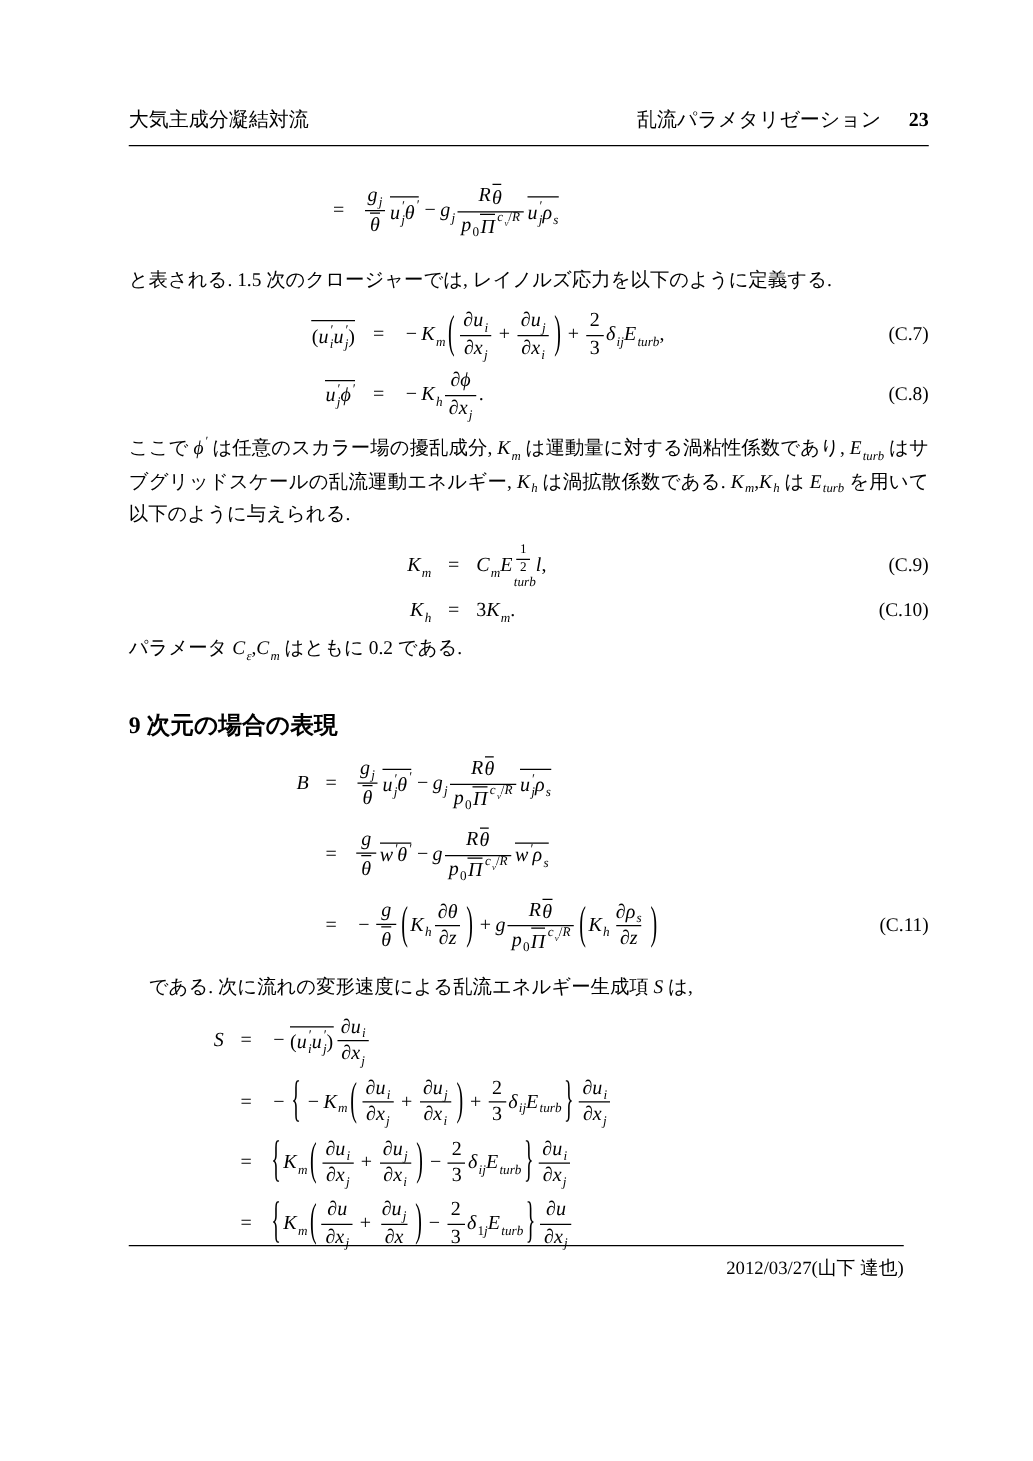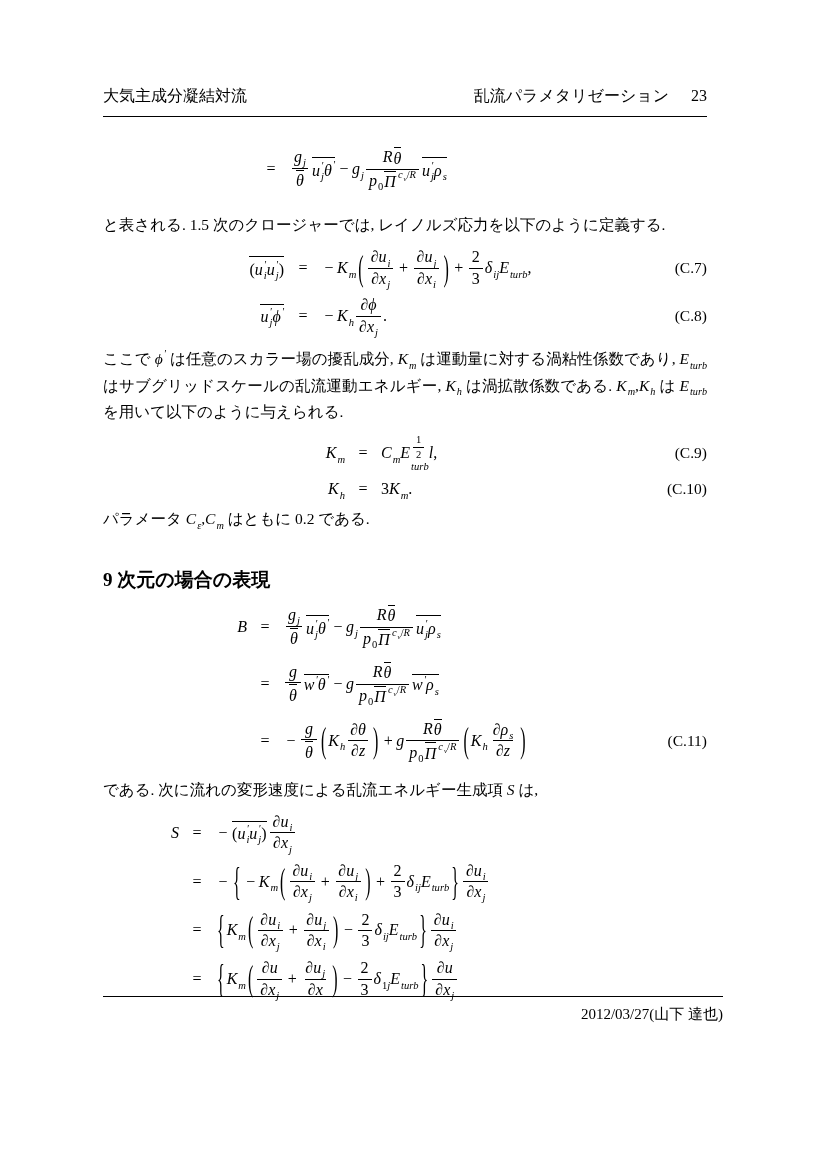--- a/index.html
+++ b/index.html
@@ -4,31 +4,31 @@
 <style>
   html,body{margin:0;padding:0;background:#ffffff;}
   .page{
     position:relative;
     width:826px;height:1024px;
     box-sizing:border-box;
     background:#ffffff;
     color:#000;
     font-family:"Liberation Serif","DejaVu Serif",serif;
     font-size:15.5px;
-    padding:86px 119px 0 103px;
+    padding:86px 83px 0 103px;
     overflow:hidden;
   }
   
   .hdr{
     display:flex;justify-content:space-between;align-items:baseline;
     border-bottom:1.2px solid #000;padding-bottom:9px;
     font-size:16px;
   }
   .hdr-right{display:flex;align-items:baseline;gap:22px;}
-  .hdr-pagenum{font-weight:normal;text-align:right;}
+  .hdr-pagenum{font-weight:bold;text-align:right;}
   .ftr{
     position:absolute;left:103px;right:103px;top:996px;
     border-top:1.2px solid #000;padding-top:8px;
     text-align:right;font-size:15px;
   }
   
   .para{line-height:1.72;text-align:justify;}
   .sec-heading{font-size:19px;font-weight:bold;margin:34px 0 0 0;}
   
   .math, .mrow{display:inline-flex;align-items:center;white-space:nowrap;}
@@ -62,21 +62,21 @@
   .eq-c78{margin-top:10px;margin-bottom:8px;}
   .eq-c910{margin-top:8px;margin-bottom:6px;}
   .eq-c11{margin-top:12px;margin-bottom:8px;}
   .eq-s{margin-top:8px;}
   .eq-c11 .eqrow{margin:12px 0;}
   .eq-s .eqrow{margin:9px 0;}
   .p1{margin-top:20px;}
   .p2{margin-top:10px;}
   .p3{margin-top:8px;}
   .p4{margin-top:30px;}
-  .p5{margin-top:14px;}
+  .p5{margin-top:14px;margin-left:16px;}
 </style>
 </head>
 <body>
 
 <div class="page">
 
   <div class="hdr">
     <span>大気主成分凝結対流</span>
     <span class="hdr-right">
       <span>乱流パラメタリゼーション</span>

